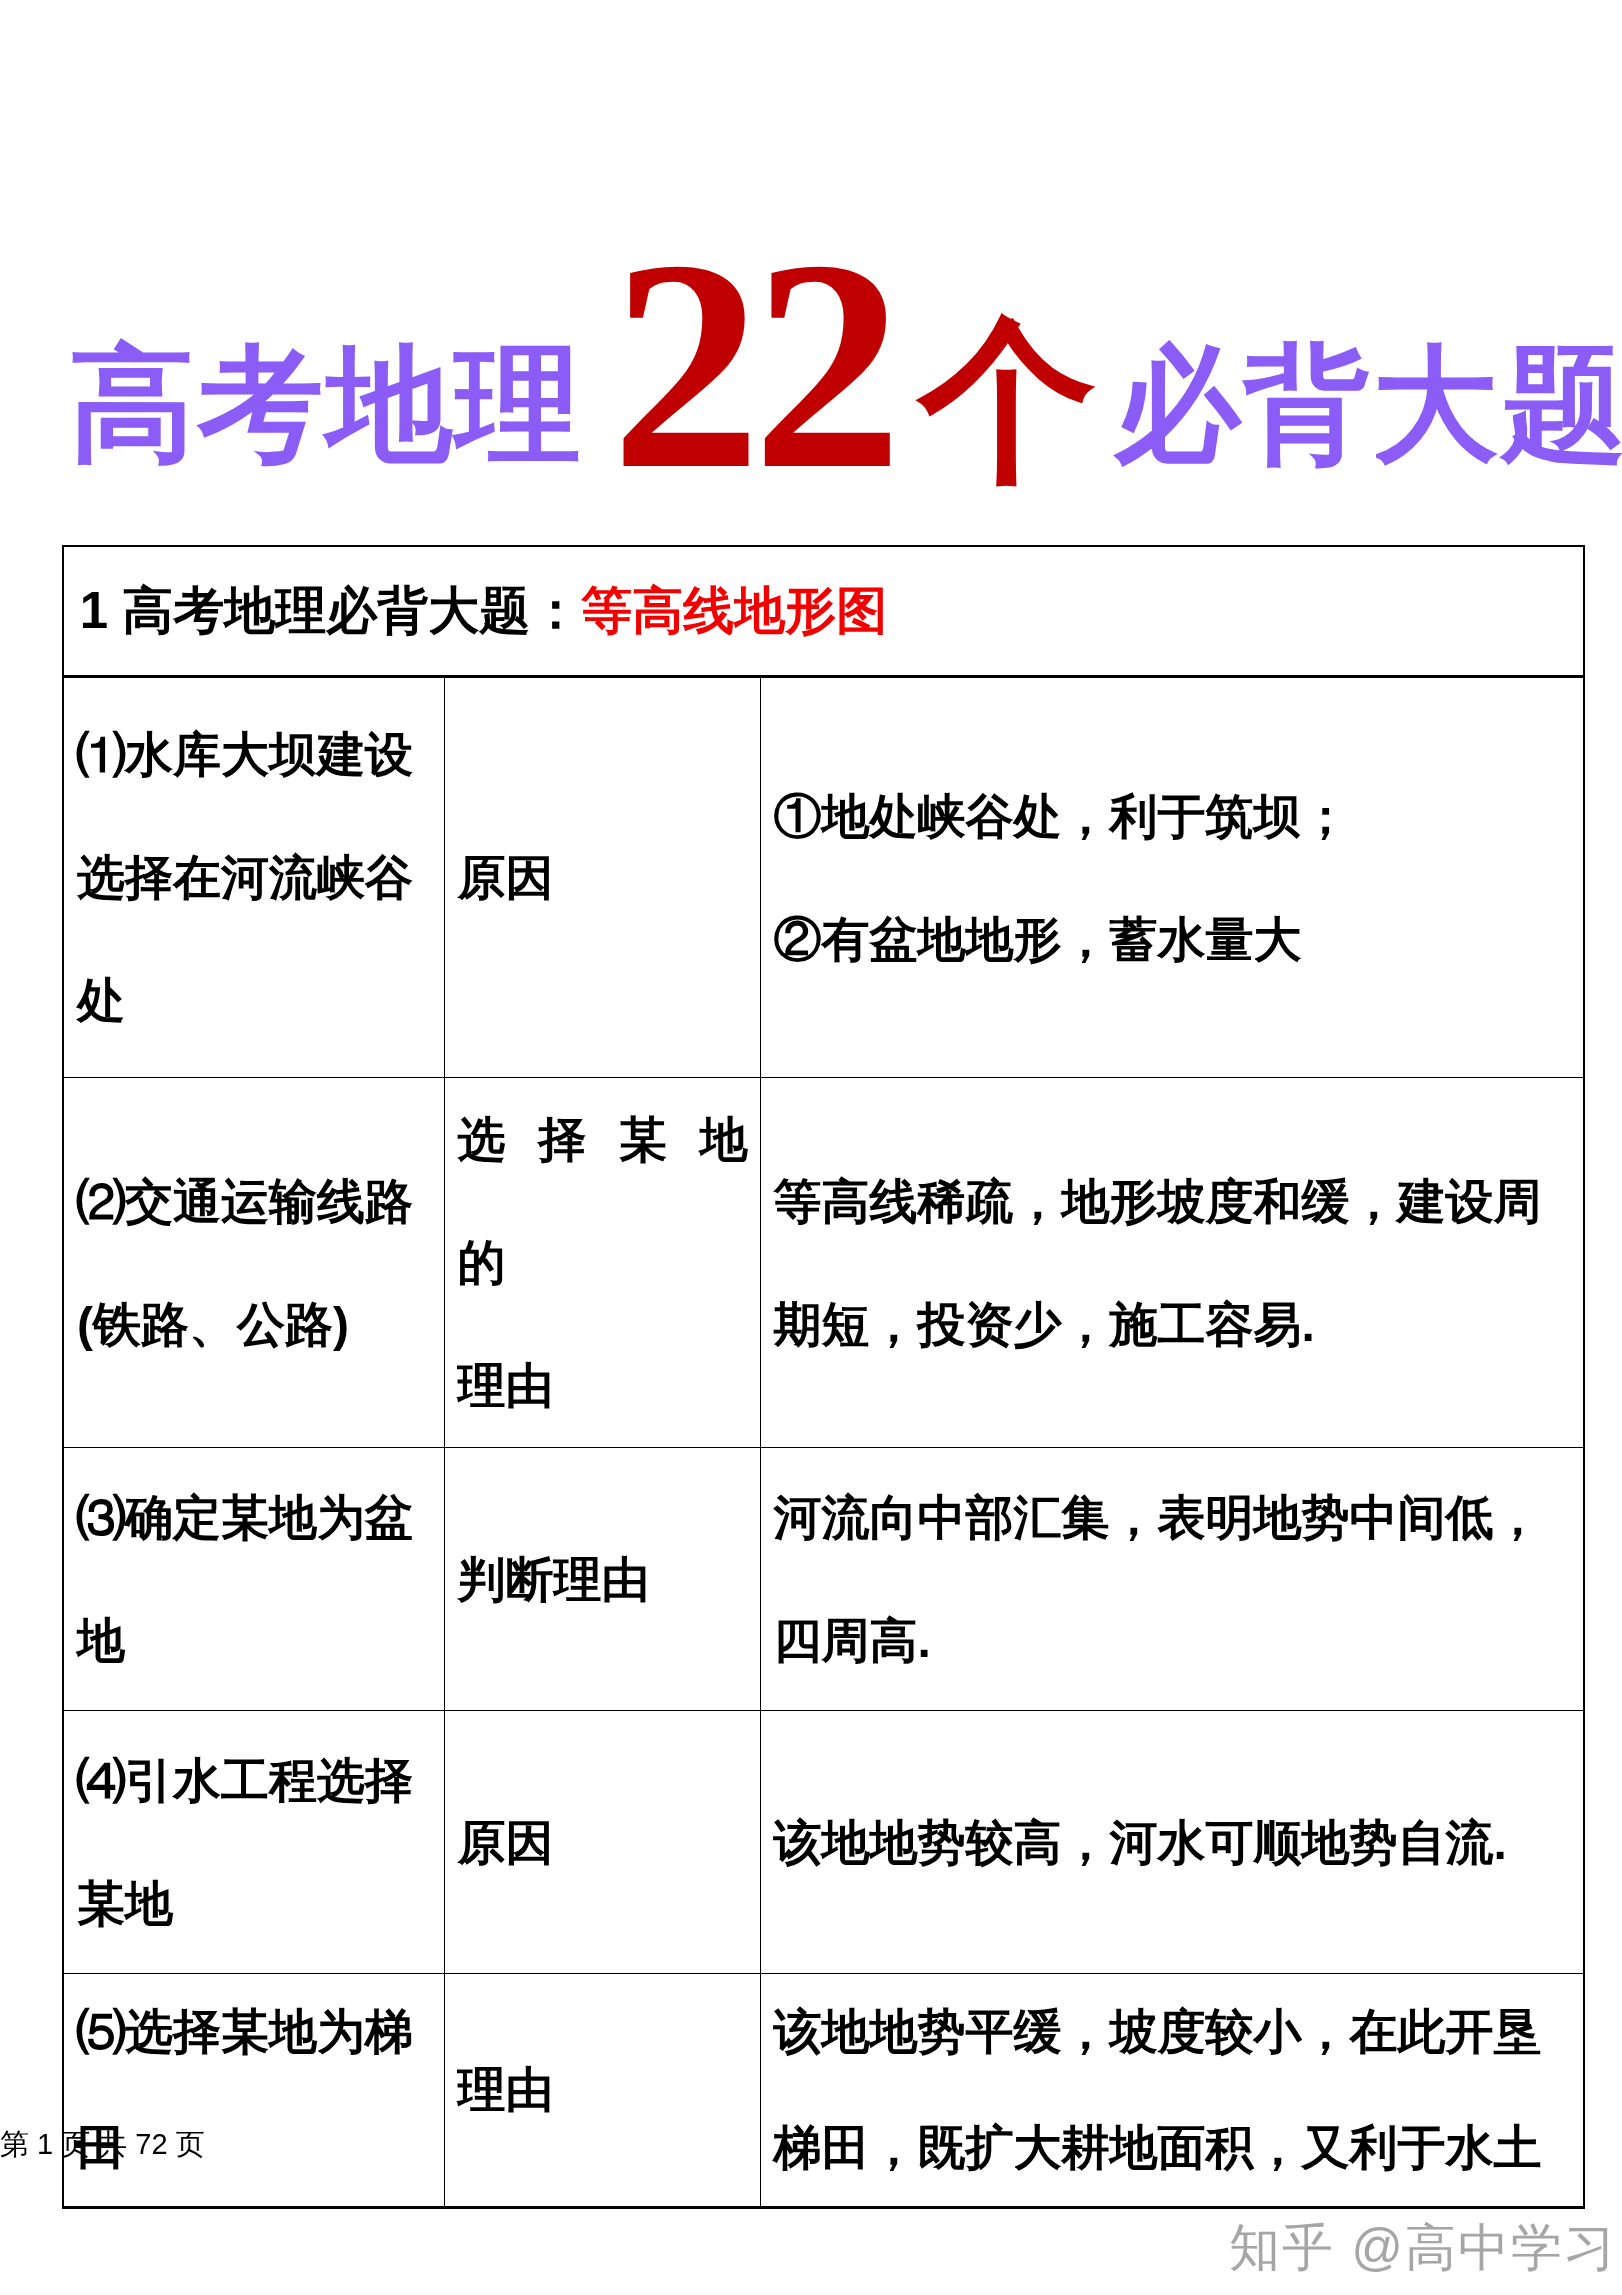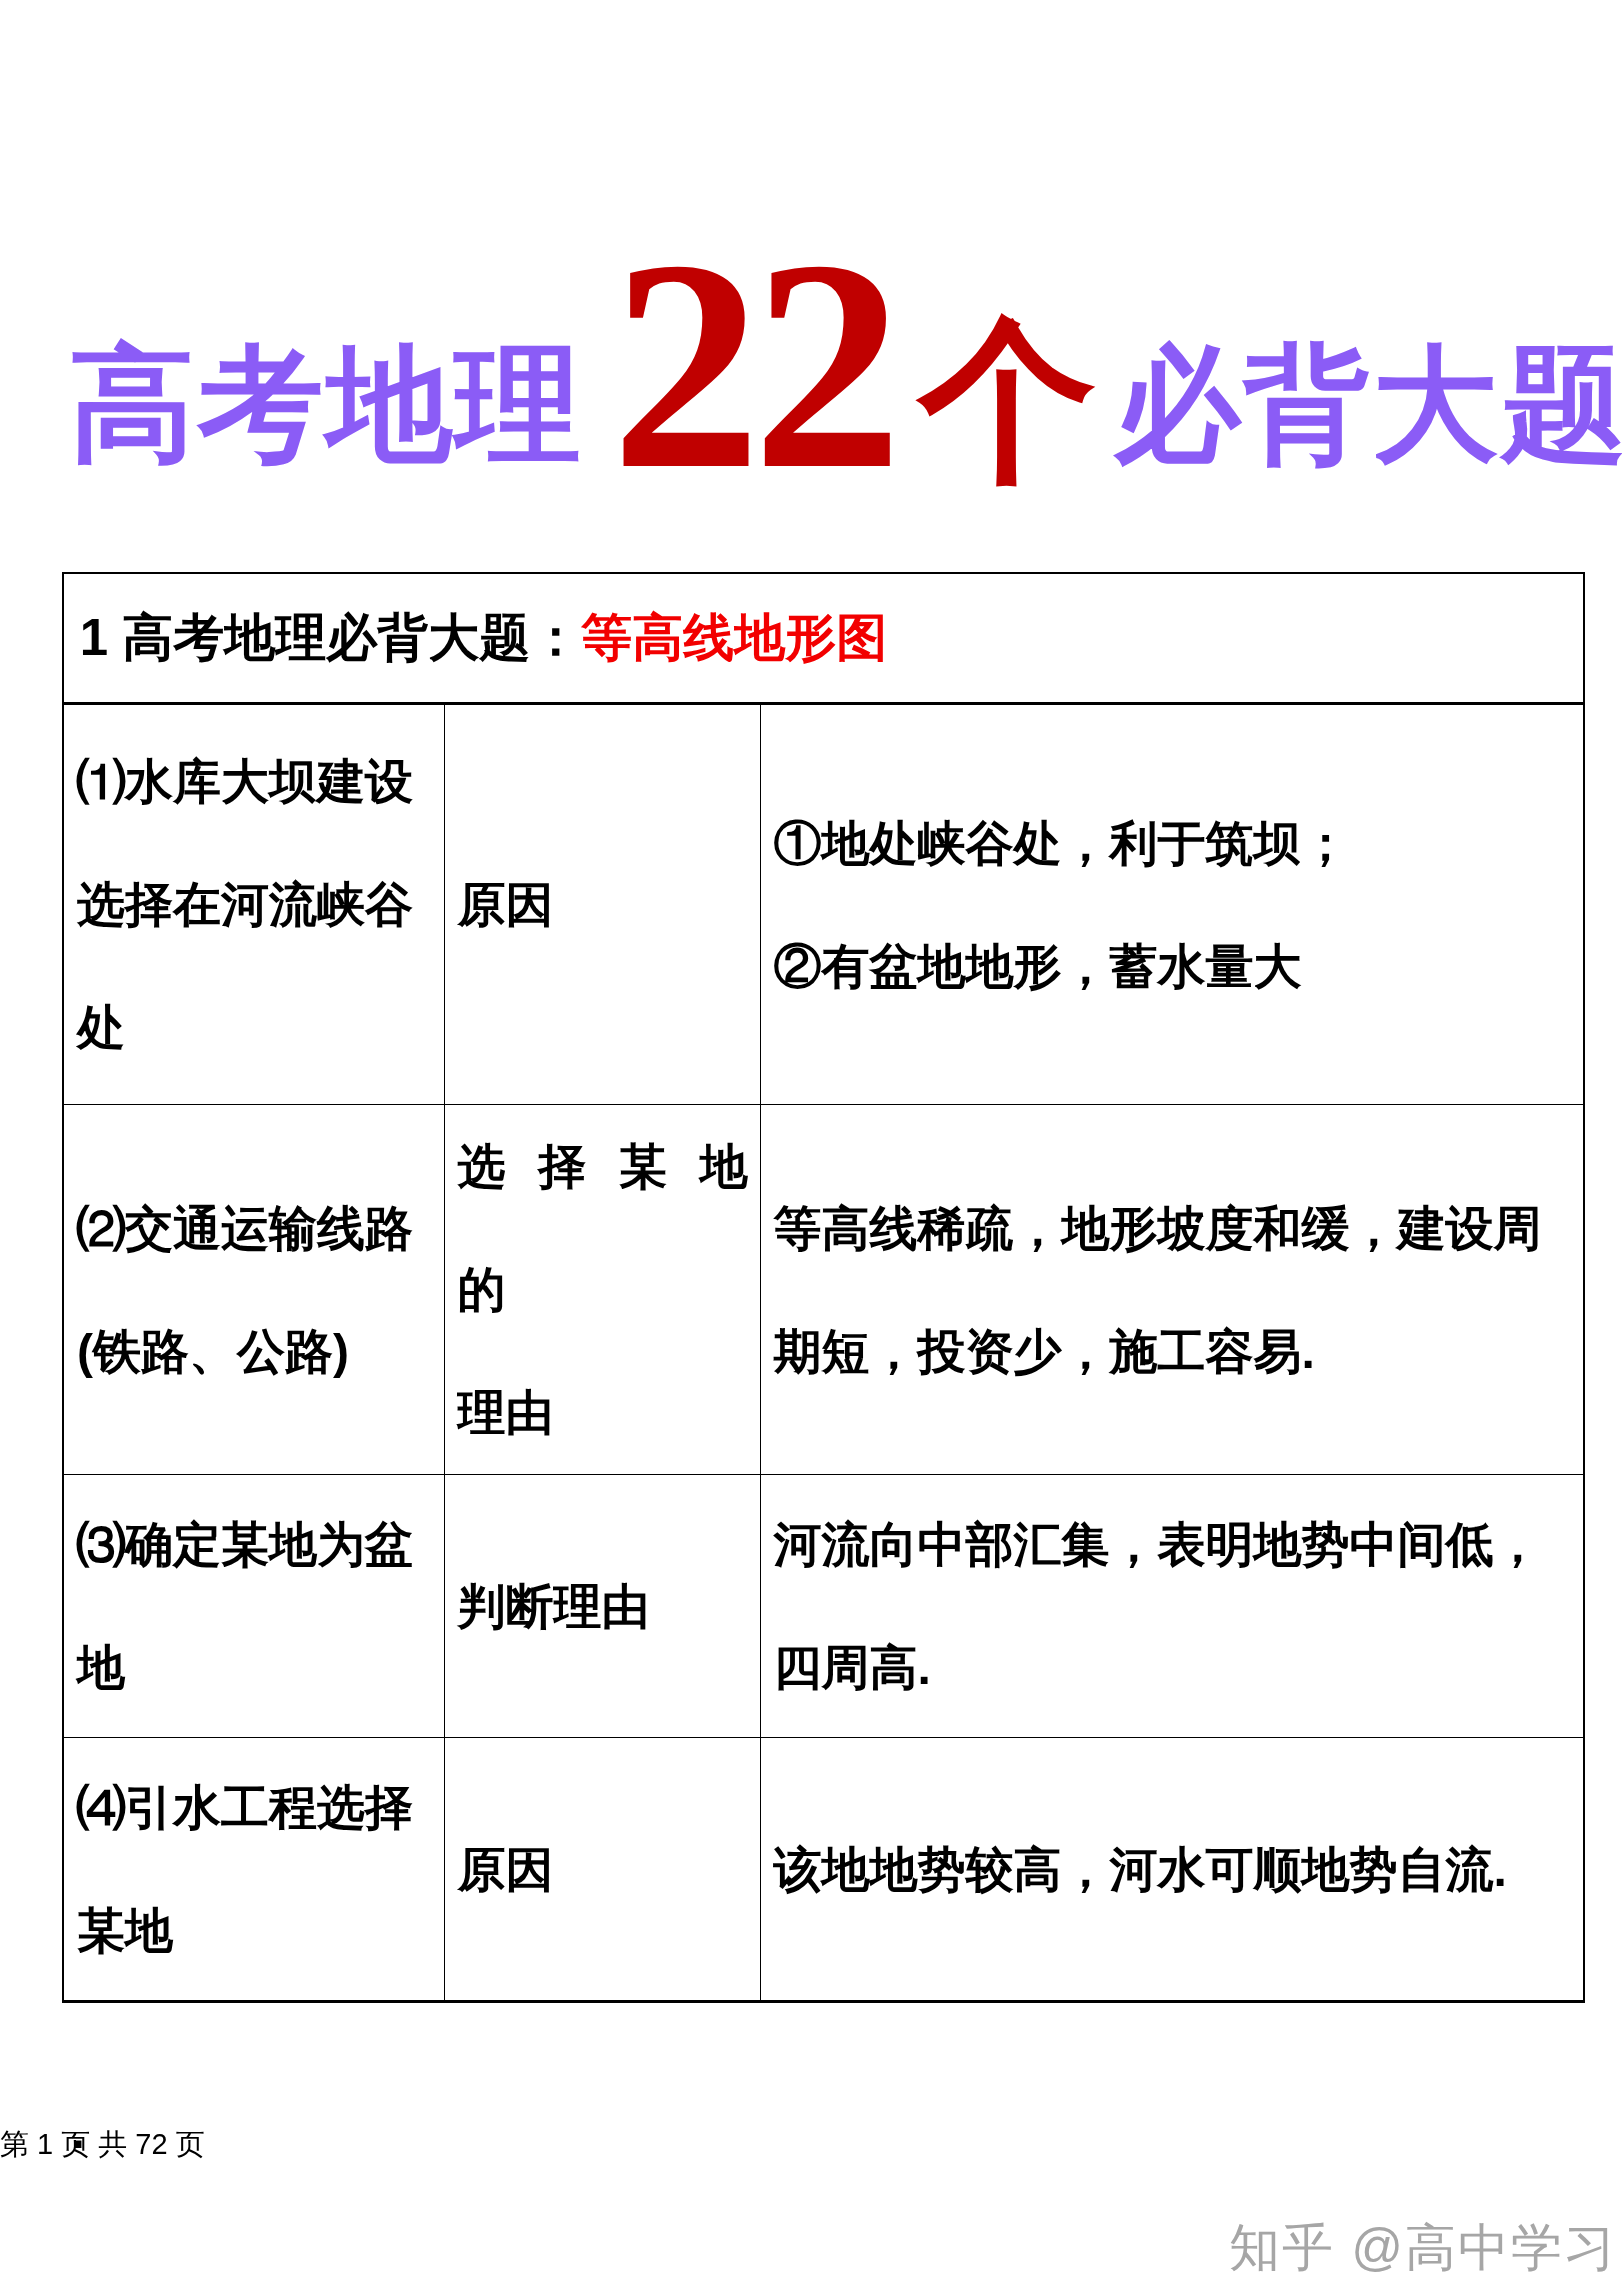--- a/index.html
+++ b/index.html
@@ -24,21 +24,21 @@
     font-size:301px;font-weight:bold;line-height:1;
     color:#c00000;margin:0 25px 0 27.5px;letter-spacing:-9.2px;
     position:relative;top:18.3px;
   }
   .title-ge{
     font-size:178px;font-weight:900;color:#c00000;
     margin-right:18.3px;position:relative;top:14.4px;
   }
   
   table.geo{
-    position:absolute;left:62px;top:572px;
+    position:absolute;left:62px;top:545px;
     width:1521px;table-layout:fixed;border-collapse:collapse;
     border:2.6px solid #000;
   }
   table.geo td{
     border:1.3px solid #000;
     vertical-align:middle;
     padding:0 11.8px 0 13px;
     font-size:48px;font-weight:900;line-height:123px;
     overflow:hidden;
   }
@@ -145,20 +145,33 @@
           <div class="line">某地</div>
         </td>
         <td>
           <div class="line">原因</div>
         </td>
         <td class="answer">
           <div class="line">该地地势较高，河水可顺地势自流.</div>
         </td>
       </tr>
 
+      <tr class="tr-5">
+        <td>
+          <div class="line">⑸选择某地为梯</div>
+          <div class="line">田</div>
+        </td>
+        <td>
+          <div class="line">理由</div>
+        </td>
+        <td class="answer">
+          <div class="line">该地地势平缓，坡度较小，在此开垦</div>
+          <div class="line">梯田，既扩大耕地面积，又利于水土</div>
+        </td>
+      </tr>
     </tbody>
   </table>
 
   <div class="stray-dot">.</div>
 
   <div class="footer">第 1 页 共 72 页</div>
 
   <div class="watermark">知乎 @高中学习</div>
 
 </div>

